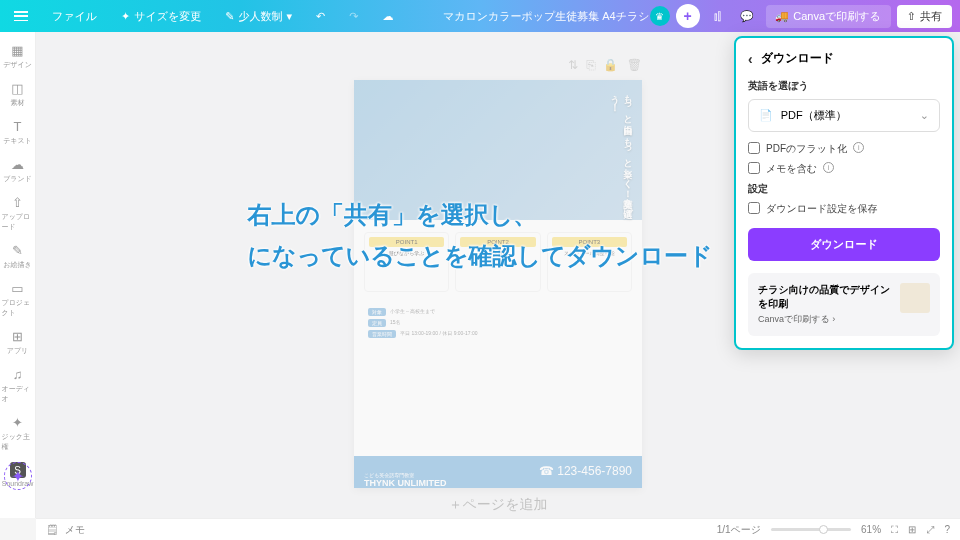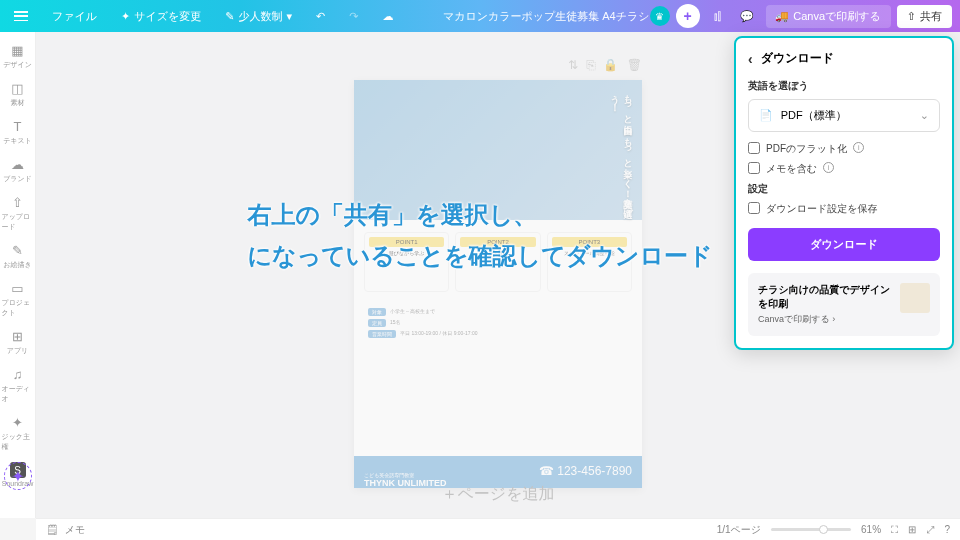--- a/index.html
+++ b/index.html
@@ -26,21 +26,21 @@
 .page-tools{position:absolute;left:50%;top:26px;transform:translateX(-50%);width:288px;display:flex;justify-content:flex-end;gap:8px;color:#aaa;font-size:12px}
 .flyer-hero{height:140px;background:linear-gradient(135deg,#7db4d8,#a8c8e0);position:relative}
 .flyer-banner{height:34px;background:#f8d959;display:flex;align-items:center;justify-content:center;font-size:9px;color:#5a8db5;font-weight:bold}
 .flyer-cards{display:flex;justify-content:space-around;padding:12px 10px;gap:6px}
 .flyer-card{flex:1;height:60px;background:#fff;border:1px solid #eee;border-radius:4px;font-size:5px;padding:4px;text-align:center}
 .flyer-card-hdr{background:#f8d959;padding:2px;border-radius:2px;margin-bottom:3px;font-size:6px}
 .flyer-info{padding:4px 14px;font-size:5px;color:#666}
 .flyer-info-row{display:flex;gap:4px;margin-bottom:3px}
 .flyer-tag{background:#5a9fd4;color:#fff;padding:1px 4px;border-radius:2px;font-size:5px}
 .flyer-footer{position:absolute;bottom:0;left:0;right:0;height:24px;background:#5a9fd4;color:#fff;padding:16px 10px;font-size:7px}
-.add-page{position:absolute;left:50%;top:452px;transform:translateX(-50%);font-size:16px;color:#888}
+.add-page{position:absolute;left:50%;top:464px;transform:translateX(-50%);font-size:14px;color:#888}
 .bottombar{position:absolute;left:36px;right:0;bottom:0;height:22px;background:#fff;border-top:1px solid #eee;display:flex;align-items:center;padding:0 10px;font-size:10px;color:#888}
 .bb-left{display:flex;align-items:center;gap:6px}
 .bb-right{margin-left:auto;display:flex;align-items:center;gap:10px}
 .zoom-slider{width:80px;height:3px;background:#ddd;border-radius:2px;position:relative}
 .zoom-thumb{position:absolute;left:60%;top:-3px;width:9px;height:9px;background:#fff;border:1px solid #ccc;border-radius:50%}
 .panel{position:absolute;right:6px;top:36px;width:220px;background:#fff;border:2px solid #00c4cc;border-radius:8px;box-shadow:0 4px 20px rgba(0,0,0,.15);padding:12px;z-index:50}
 .panel-hdr{display:flex;align-items:center;gap:8px;font-size:12px;font-weight:600;margin-bottom:12px}
 .panel-back{font-size:14px;color:#333;cursor:pointer}
 .panel-label{font-size:10px;font-weight:600;margin-bottom:6px;color:#333}
 .panel-select{border:1px solid #ddd;border-radius:6px;padding:8px 10px;display:flex;align-items:center;gap:8px;font-size:11px;margin-bottom:10px;cursor:pointer}

